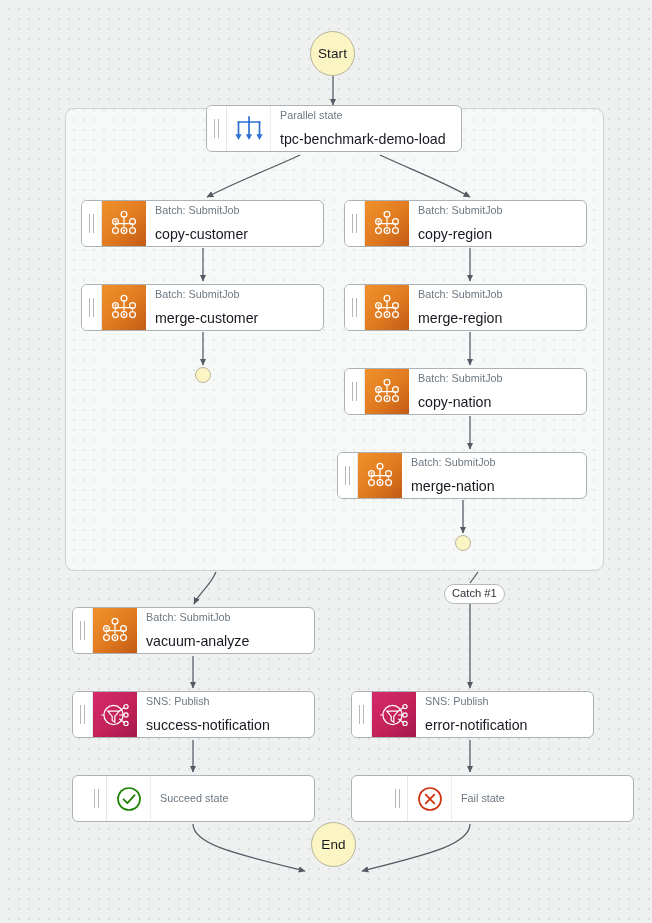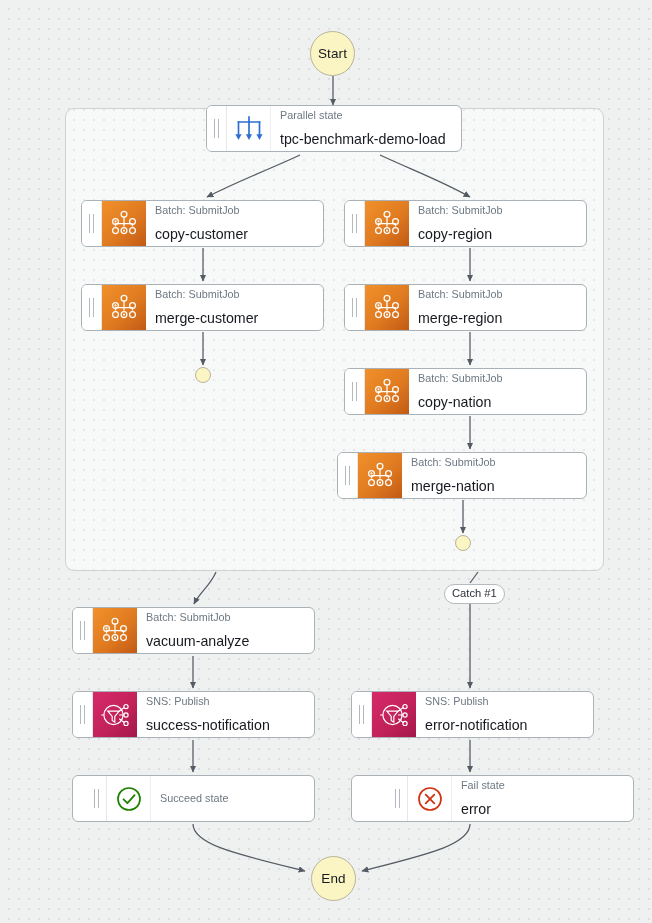--- a/index.html
+++ b/index.html
@@ -170,21 +170,21 @@
   </svg>
 
   <div class="terminal big" style="left:310px; top:31px;">
     <span>Start</span>
   </div>
 
   <div class="terminal dot-terminal" style="left:195px; top:367px;"></div>
 
   <div class="terminal dot-terminal" style="left:455px; top:535px;"></div>
 
-  <div class="terminal big" style="left:311px; top:856px;">
+  <div class="terminal big" style="left:311px; top:822px;">
     <span>End</span>
   </div>
 
   <div id="catch-badge">
     <span>Catch #1</span>
   </div>
 
   <div class="node" style="left:206px; top:105px; width:256px;">
     <div class="grip">
         <i></i>
@@ -510,17 +510,16 @@
         <i></i>
       </div>
     <div class="icon-box plain">
       <svg width="28" height="28" viewBox="0 0 28 28" xmlns="http://www.w3.org/2000/svg">
         <circle cx="14" cy="14" r="11" fill="none" stroke="#d13212" stroke-width="1.7"></circle>
         <path d="M9.7,9.7 L18.3,18.3 M18.3,9.7 L9.7,18.3" fill="none" stroke="#d13212" stroke-width="1.8" stroke-linecap="round"></path>
       </svg>
     </div>
     <div class="labels">
       <div class="kind">Fail state</div>
-      <div class="title">error</div>
     </div>
   </div>
 
 </div>
 
 </body></html>

